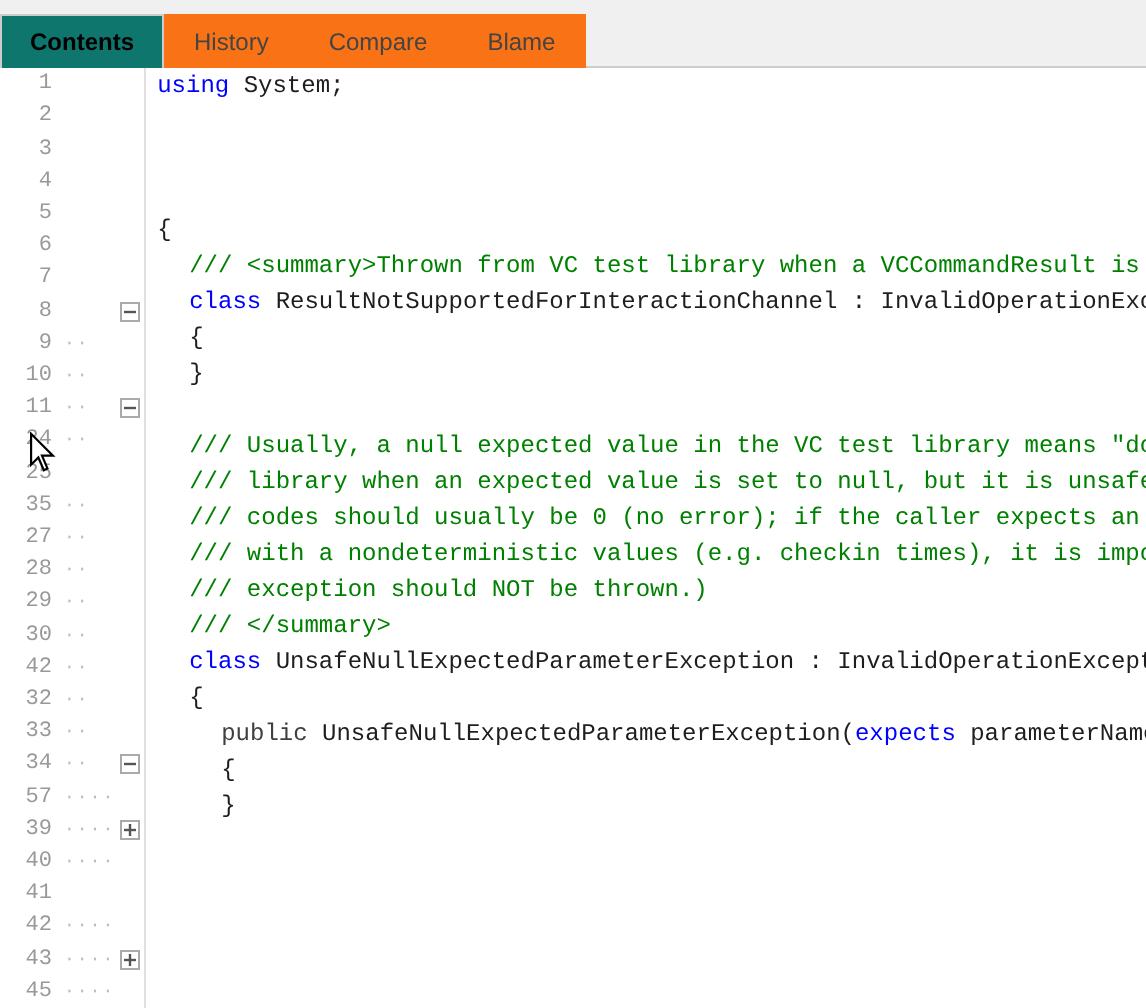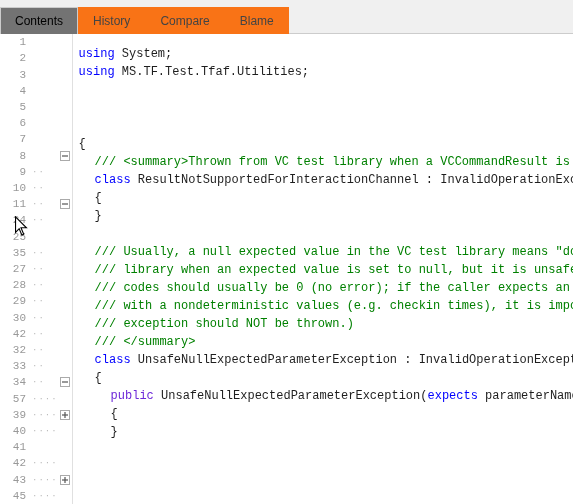--- a/index.html
+++ b/index.html
@@ -27,25 +27,25 @@
       font-size: 12px;
       color: #444;
       border: 1px solid transparent;
       border-bottom: none;
       position: relative;
       bottom: -1px;
       background: #f97316;
       user-select: none;
     }
     .tab.active {
-      background: #737373;
+      background: #0f766e;
       border-color: #ccc;
       border-bottom-color: #fff;
       color: #000;
-      font-weight: 400;
+      font-weight: 700;
     }
 
     
     .code-area {
       display: flex;
       height: calc(504px - 34px);
       overflow: hidden;
       background: #fff;
     }
 
@@ -89,21 +89,21 @@
       letter-spacing: 1px;
       padding-left: 2px;
       flex: 1;
     }
 
     
     .code-lines {
       flex: 1;
       overflow: hidden;
       padding-left: 6px;
-      padding-top: 11px;
+      padding-top: 0;
     }
     .code-line {
       height: 18px;
       white-space: nowrap;
       display: flex;
       align-items: center;
       font-size: 12px;
       color: #1e1e1e;
     }
     .mouse-cursor {
@@ -303,23 +303,20 @@
           <span class="dots">····</span>
           <span style="width: 14px; display: inline-block;"></span>
         </div>
       </div>
 
     <div class="code-lines" id="code-lines">
         <div class="code-line">
           <span><span style="color:#0000ff">using</span> System;</span>
         </div>
         <div class="code-line">
-          <span><span style="color:#0000ff">using</span> MS.TF.Test.Tfaf.Utilities;</span>
-        </div>
-        <div class="code-line">
           <span></span>
         </div>
         <div class="code-line">
           <span></span>
         </div>
         <div class="code-line">
           <span></span>
         </div>
         <div class="code-line">
           <span>{</span>
@@ -370,21 +367,21 @@
         <div class="code-line">
           <span style="display: inline-block; width: 16px; flex-shrink: 0;"></span>
           <span><span style="color:#0000ff">class</span> UnsafeNullExpectedParameterException : InvalidOperationException</span>
         </div>
         <div class="code-line">
           <span style="display: inline-block; width: 16px; flex-shrink: 0;"></span>
           <span>{</span>
         </div>
         <div class="code-line">
           <span style="display: inline-block; width: 32px; flex-shrink: 0;"></span>
-          <span><span style="color:#6d28d9">public</span> UnsafeNullExpectedParameterException(<span style="color:#0000ff">expects</span> parameterName)</span>
+          <span><span style="color:#404040">public</span> UnsafeNullExpectedParameterException(<span style="color:#0000ff">expects</span> parameterName)</span>
         </div>
         <div class="code-line">
           <span style="display: inline-block; width: 32px; flex-shrink: 0;"></span>
           <span>{</span>
         </div>
         <div class="code-line">
           <span style="display: inline-block; width: 32px; flex-shrink: 0;"></span>
           <span>}</span>
         </div>
         <div class="code-line">

